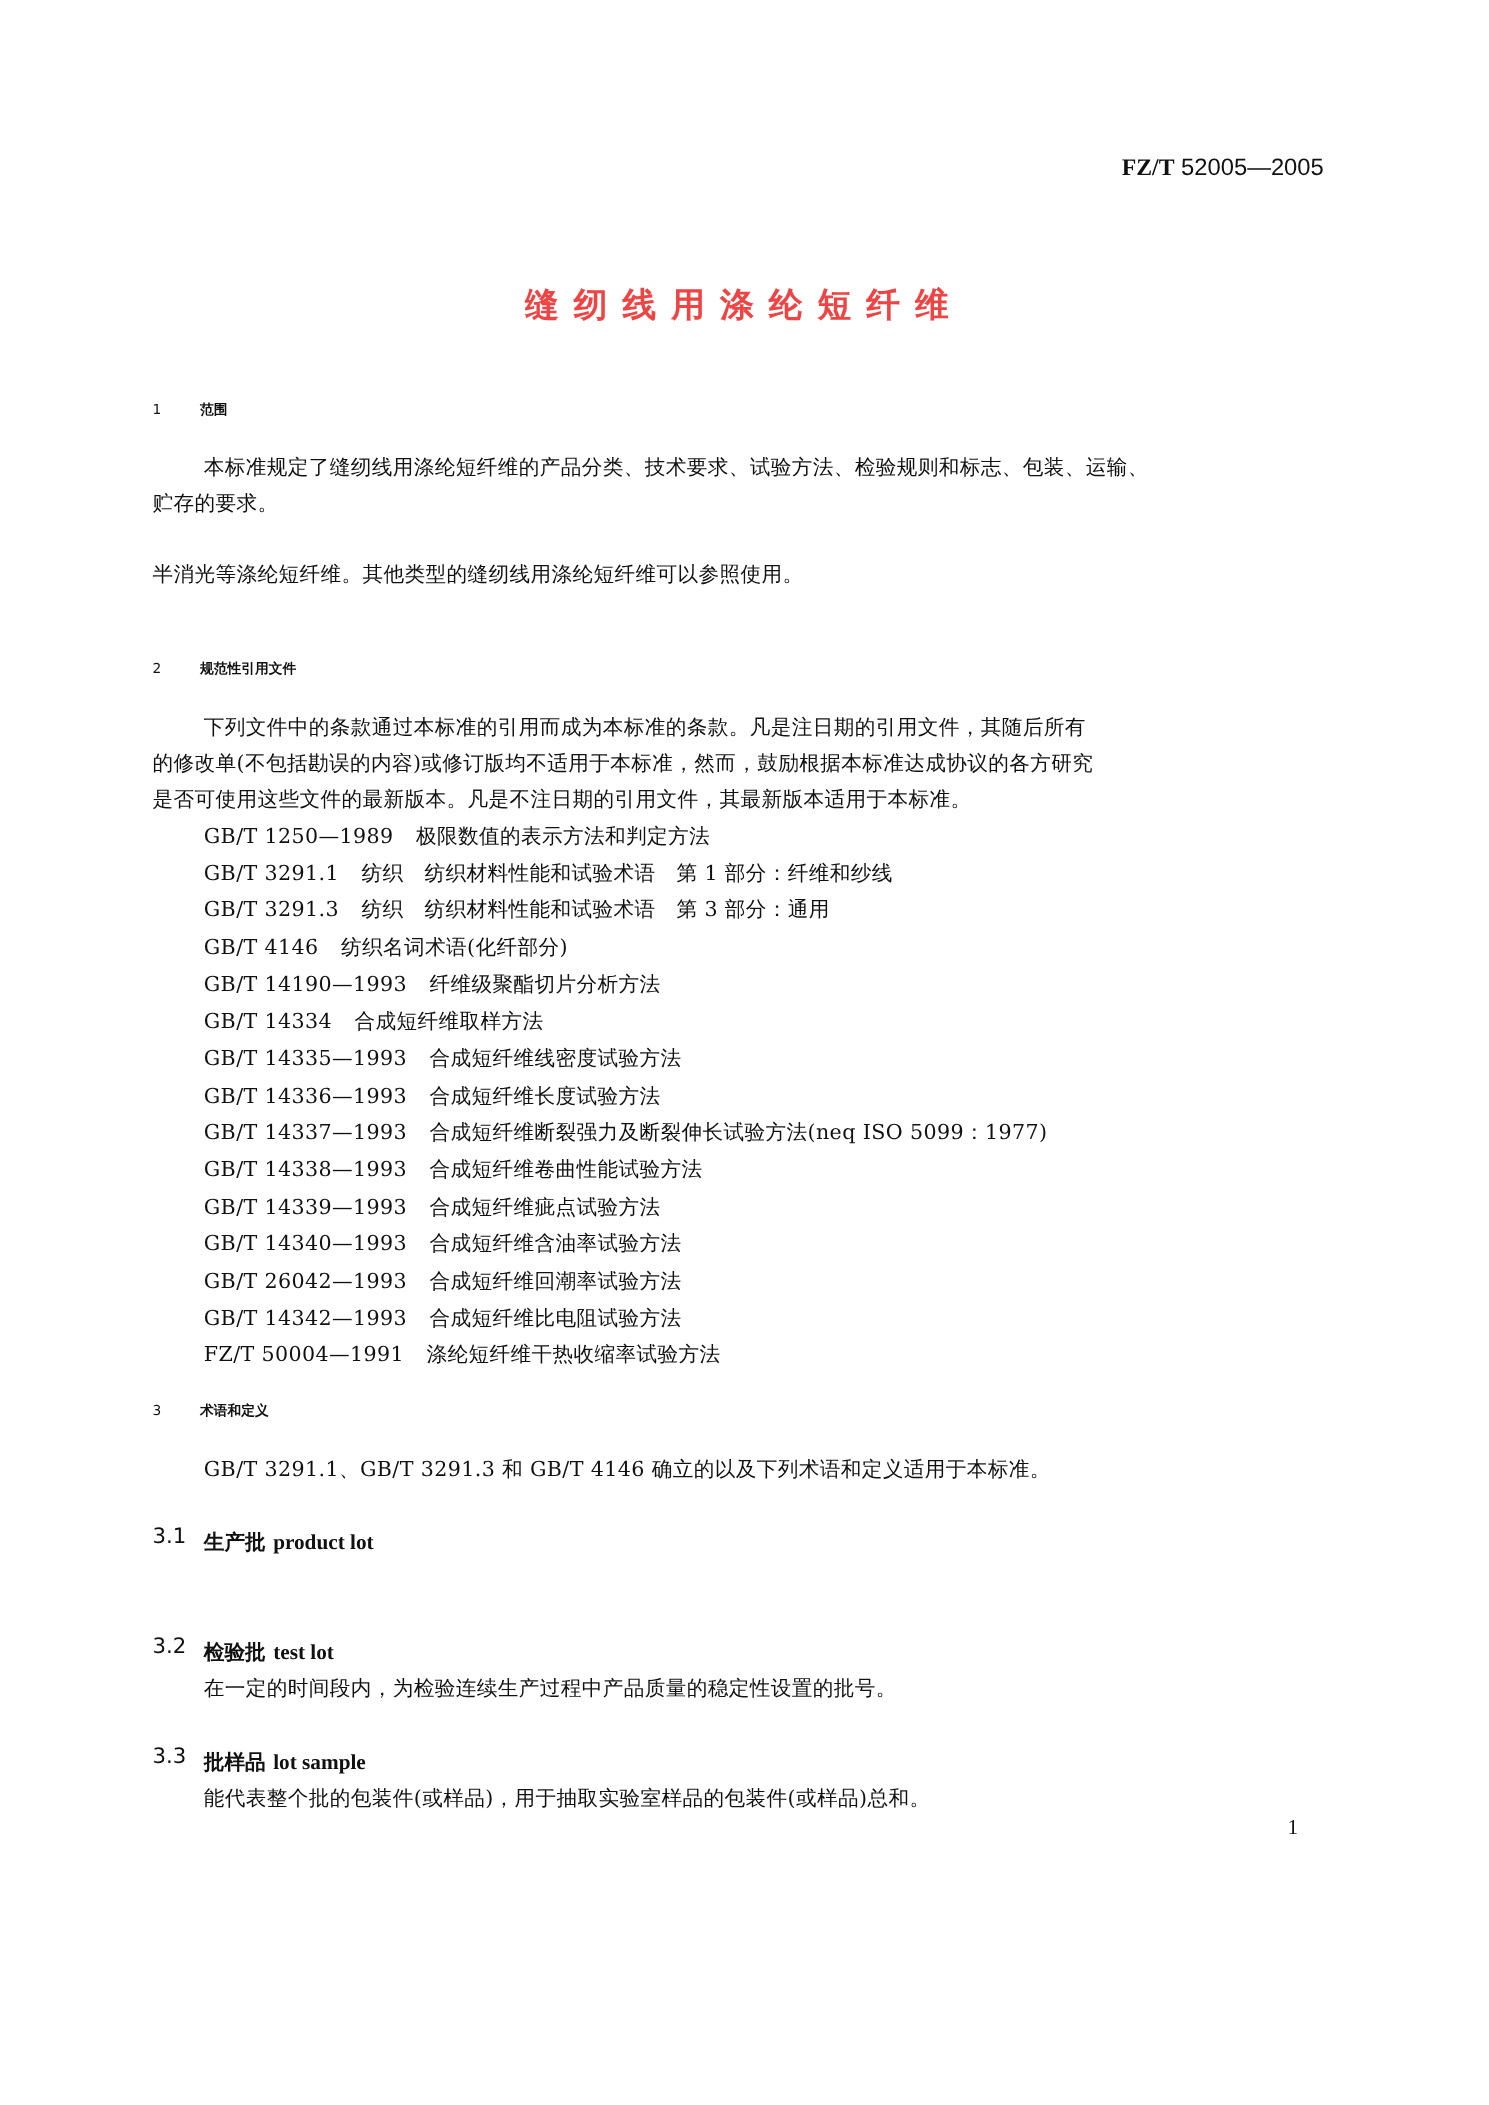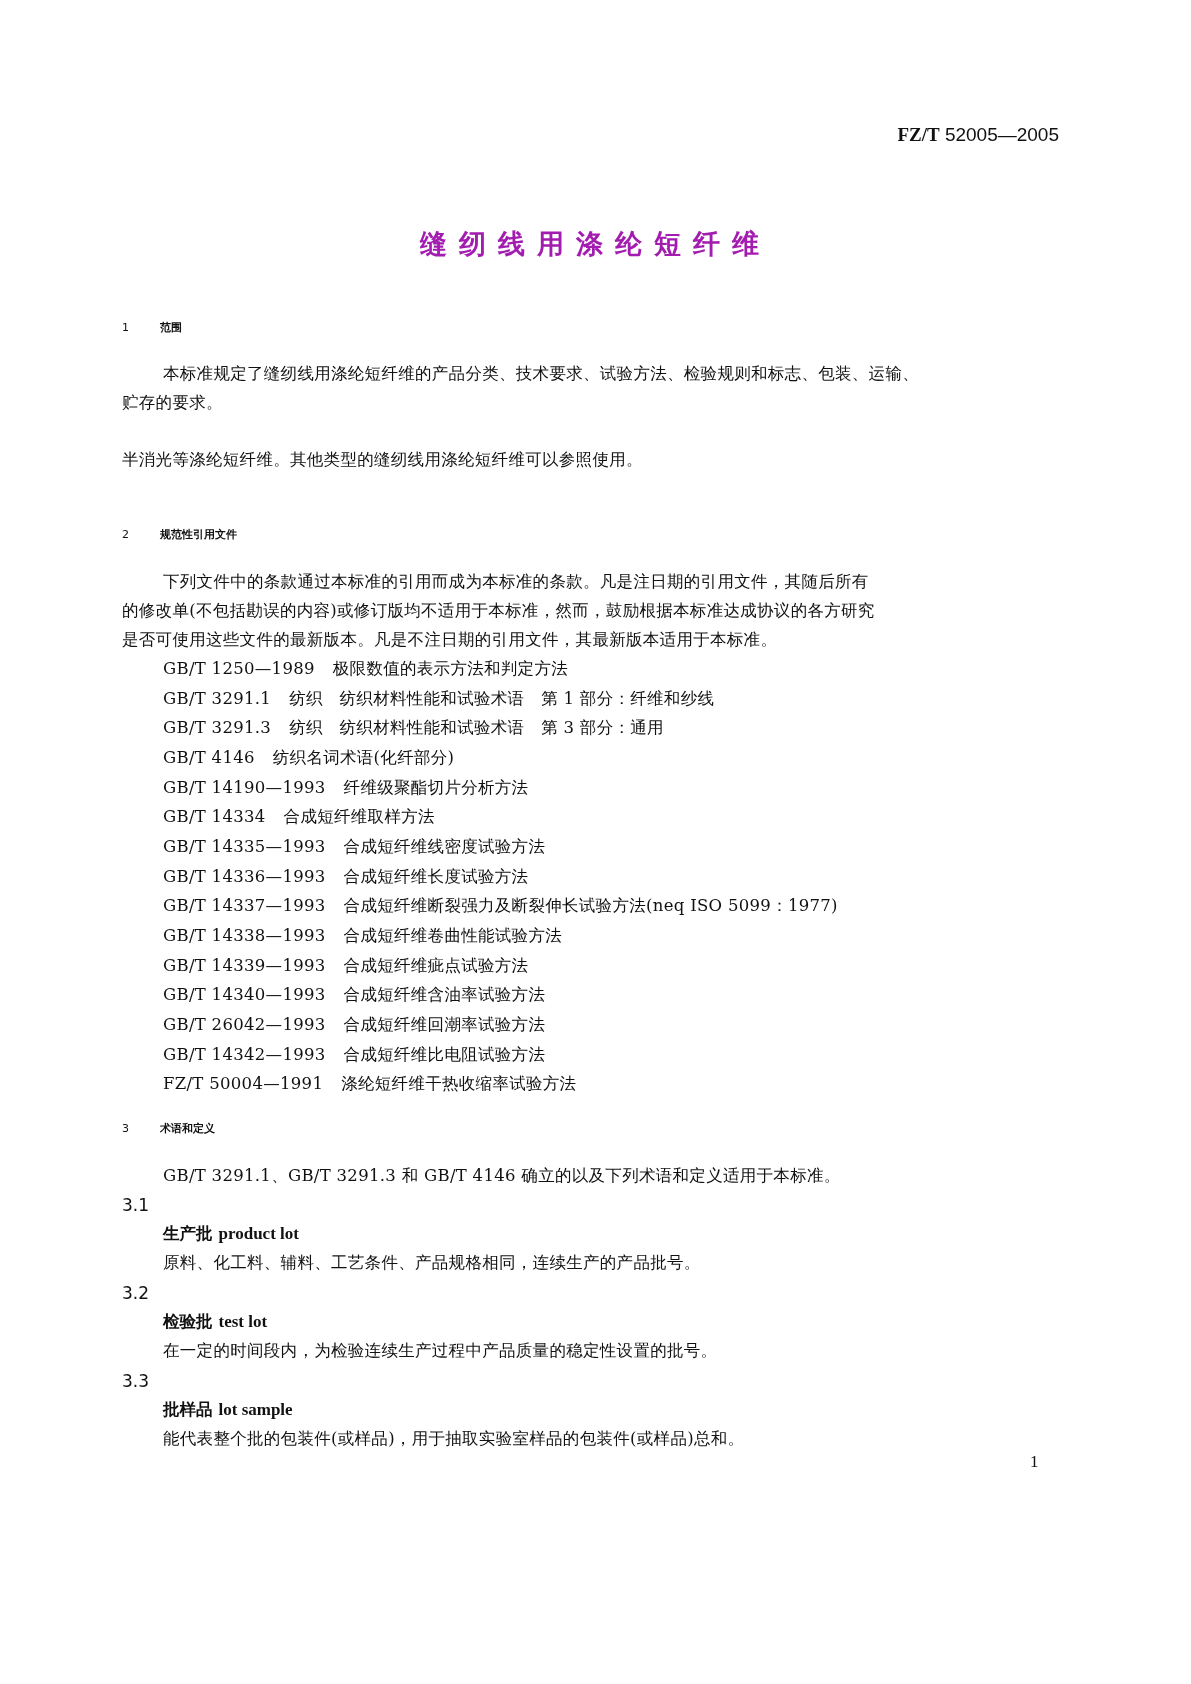--- a/index.html
+++ b/index.html
@@ -10,31 +10,31 @@
     }
     .page { position: absolute; left: 0; top: 0; width: 1191px; height: 1316px; }
     .std-code {
       position: absolute; right: 132px; top: 124px;
       font-family: "Liberation Sans", sans-serif; font-size: 19px; color: #111;
     }
     .std-code .pre { font-family: "Liberation Serif", serif; font-weight: bold; }
     .doc-title {
       position: absolute; left: 0; width: 1191px; top: 226px; text-align: center;
       font-family: "DejaVu Sans", sans-serif; font-weight: bold; font-size: 27px;
-      letter-spacing: 12px; color: #a21caf;
+      letter-spacing: 12px; color: #ef4444;
     }
     .line { position: absolute; white-space: nowrap; font-size: 17px; line-height: 22px; }
     .h { font-family: "DejaVu Sans", sans-serif; font-weight: bold; font-size: 11px; }
     .h .num { font-weight: normal; display: inline-block; width: 38px; }
     .body { font-family: "DejaVu Serif", serif; font-size: 16.5px; letter-spacing: 0.3px; }
     .ref .code { display: inline-block; }
     .ref .gap { display: inline-block; width: 18px; }
     .term { font-family: "DejaVu Sans", sans-serif; font-weight: bold; font-size: 16.5px; }
     .term .en { font-family: "Liberation Serif", serif; font-weight: bold; margin-left: 6px; font-size: 17px; }
-    .clause-num { font-family: "DejaVu Sans", sans-serif; font-size: 17px; }
+    .clause-num { font-family: "DejaVu Sans", sans-serif; font-size: 17px; margin-top: 24px; }
     .pagenum { position: absolute; left: 1003px; top: 1537px; font-family: "Liberation Serif", serif; font-size: 17px; }
   </style>
 </head>
 <body>
 
 <div class="page">
 
   <div class="std-code">
     <span class="pre">FZ/T</span>
     <span>52005—2005</span>
@@ -72,21 +72,20 @@
   <div class="line body ref" style="left:163px; top:1044px;"><span class="code">GB/T 14342—1993</span><span class="gap"></span><span>合成短纤维比电阻试验方法</span></div>
   <div class="line body ref" style="left:163px; top:1073px;"><span class="code">FZ/T 50004—1991</span><span class="gap"></span><span>涤纶短纤维干热收缩率试验方法</span></div>
 
   <div class="line h" style="left:122px; top:1118px;">
     <span class="num">3</span><span>术语和定义</span>
   </div>
   <div class="line body" style="left:163px; top:1165px;">GB/T 3291.1、GB/T 3291.3 和 GB/T 4146 确立的以及下列术语和定义适用于本标准。</div>
 
   <div class="line clause-num" style="left:122px; top:1194px;">3.1</div>
   <div class="line term" style="left:163px; top:1223px;"><span>生产批</span><span class="en">product lot</span></div>
-  <div class="line body" style="left:163px; top:1252px;">原料、化工料、辅料、工艺条件、产品规格相同，连续生产的产品批号。</div>
 
   <div class="line clause-num" style="left:122px; top:1282px;">3.2</div>
   <div class="line term" style="left:163px; top:1311px;"><span>检验批</span><span class="en">test lot</span></div>
   <div class="line body" style="left:163px; top:1340px;">在一定的时间段内，为检验连续生产过程中产品质量的稳定性设置的批号。</div>
 
   <div class="line clause-num" style="left:122px; top:1370px;">3.3</div>
   <div class="line term" style="left:163px; top:1399px;"><span>批样品</span><span class="en">lot sample</span></div>
   <div class="line body" style="left:163px; top:1428px;">能代表整个批的包装件(或样品)，用于抽取实验室样品的包装件(或样品)总和。</div>
 
   <div class="pagenum" style="top:1452px; left:1030px;">1</div>

